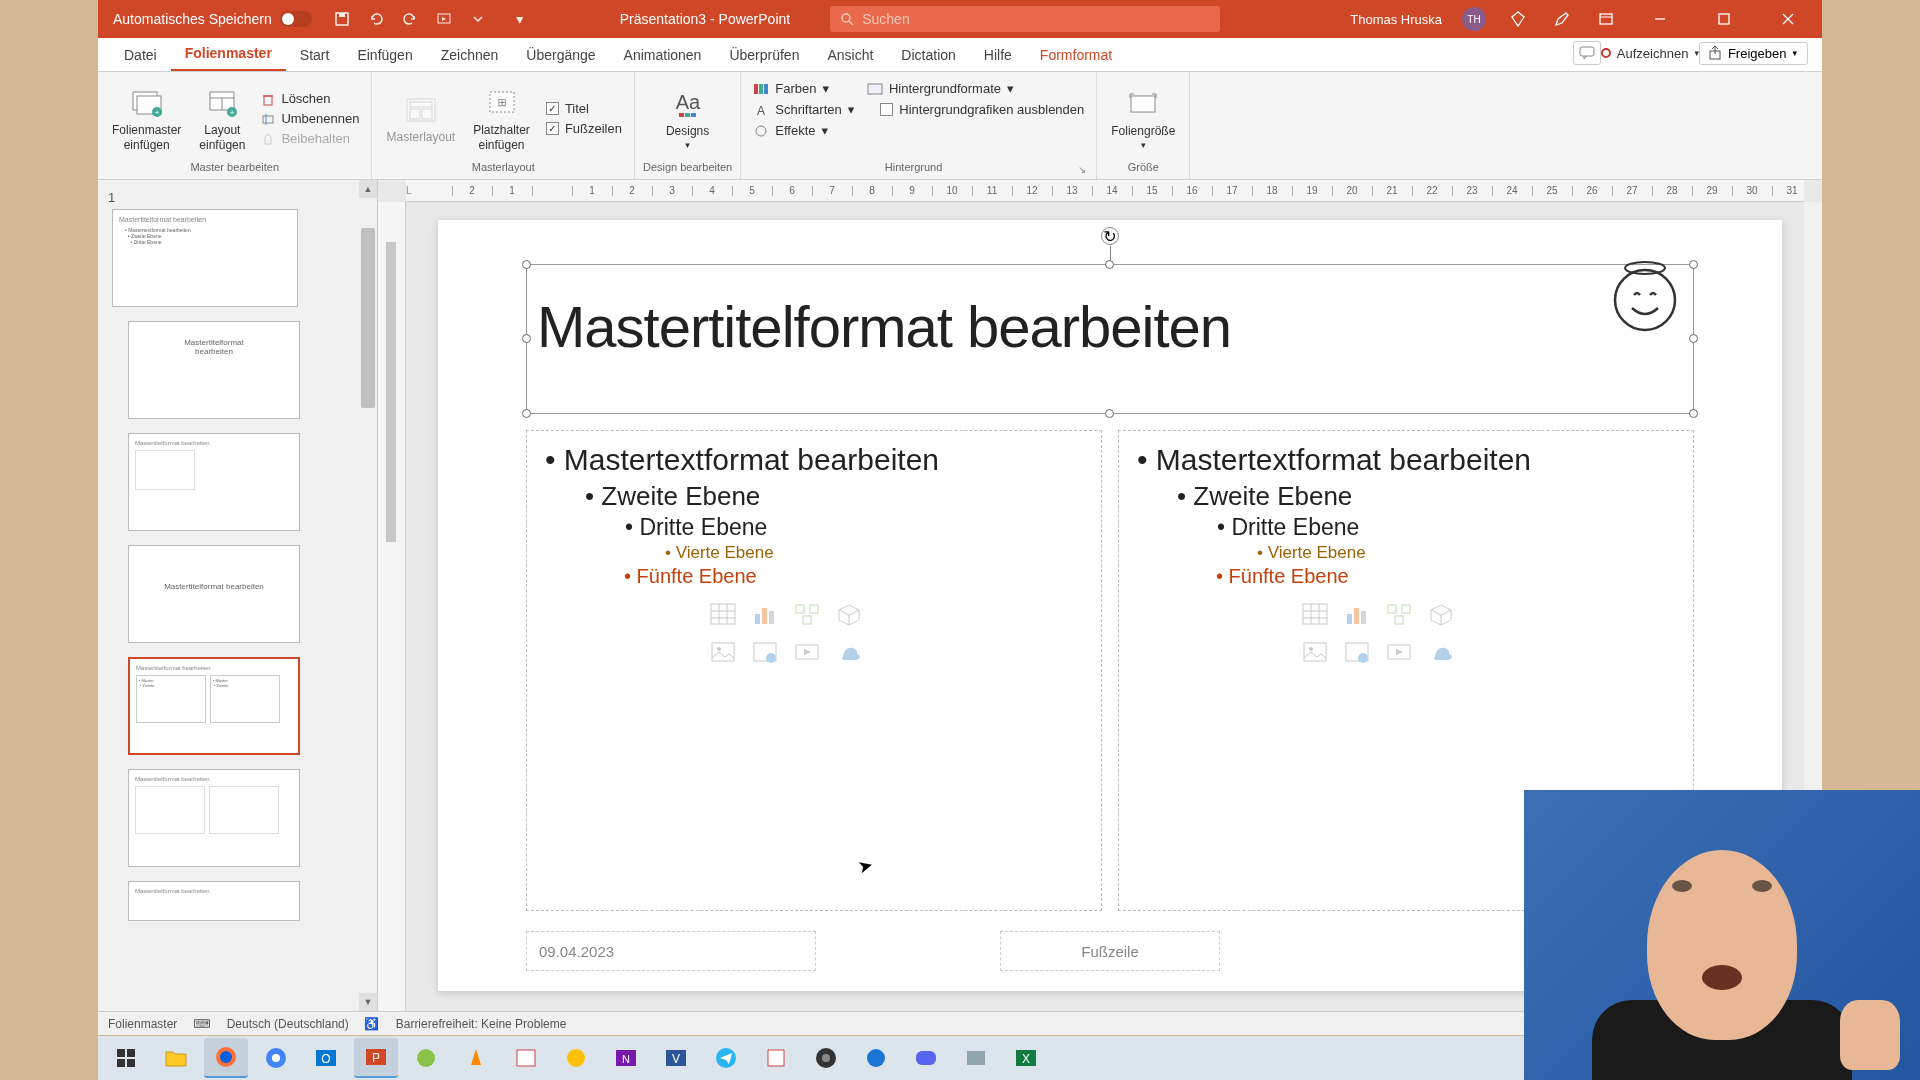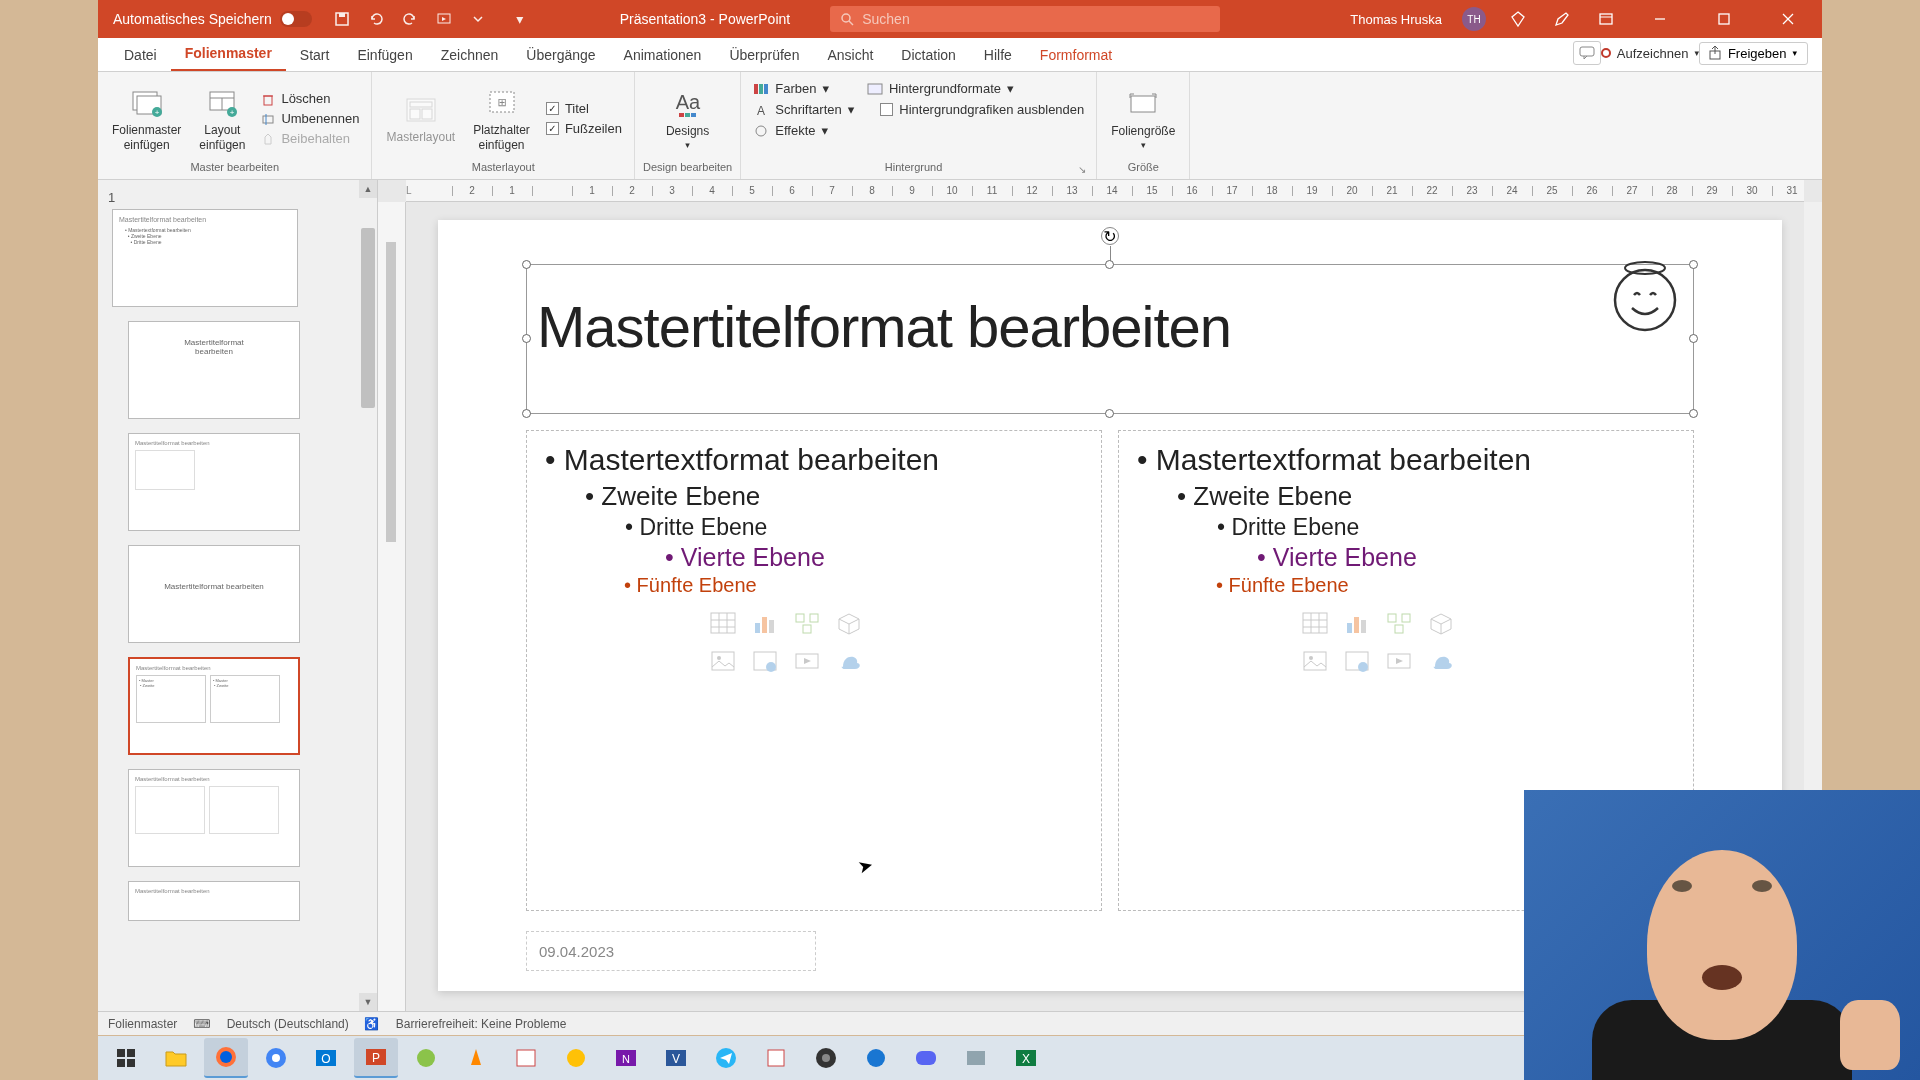--- a/index.html
+++ b/index.html
@@ -87,21 +87,21 @@
 
 .smiley { position:absolute; right:100px; top:40px; width:74px; height:74px;}
 
 
 .ph-content { position:absolute; top:210px; bottom:80px; border:1px dashed #bbb; padding:12px 18px;}
 .ph-left { left:88px; width:calc(50% - 96px);}
 .ph-right { right:88px; width:calc(50% - 96px);}
 .bullet-l1 { font-size:30px; color:#222; margin-bottom:4px;}
 .bullet-l2 { font-size:26px; color:#222; margin-left:40px; margin-bottom:2px;}
 .bullet-l3 { font-size:23px; color:#222; margin-left:80px; margin-bottom:2px;}
-.bullet-l4 { font-size:25px; color:#701a75; margin-left:120px; margin-bottom:2px;}
+.bullet-l4 { font-size:17px; color:#a16207; margin-left:120px; margin-bottom:2px;}
 .bullet-l5 { font-size:20px; color:#c2410c; margin-left:79px; margin-bottom:8px;}
 .content-icons { display:grid; grid-template-columns:repeat(4,36px); gap:6px; margin-left:160px; margin-top:10px;}
 .cicon { width:36px; height:32px; opacity:0.45; display:flex; align-items:center; justify-content:center;}
 
 
 .ph-footer { position:absolute; bottom:20px; height:40px; border:1px dashed #ccc; display:flex; align-items:center; justify-content:center; font-size:15px; color:#888;}
 .ph-date { left:88px; width:290px; justify-content:flex-start; padding-left:12px;}
 .ph-foot { left:50%; margin-left:-110px; width:220px;}
 .ph-num { right:88px; width:140px;}
 
@@ -649,20 +649,21 @@
               </div>
             <div class="cicon">
                 <svg width="28" height="24" viewBox="0 0 28 24">
                   <path d="M8 18 C8 4 24 6 22 14 C26 14 26 20 20 20 L10 20 C6 20 6 16 8 18" fill="#5b9bd5"></path>
                 </svg>
               </div>
           </div>
         </div>
 
         <div class="ph-footer ph-date">09.04.2023</div>
+        <div class="ph-footer ph-foot">Fußzeile</div>
         <div class="ph-footer ph-num"></div>
       </div>
 
       <div class="cursor">➤</div>
     </div>
   </div>
 
   <div class="status-bar">
     <span>Folienmaster</span>
     <span>⌨</span>

